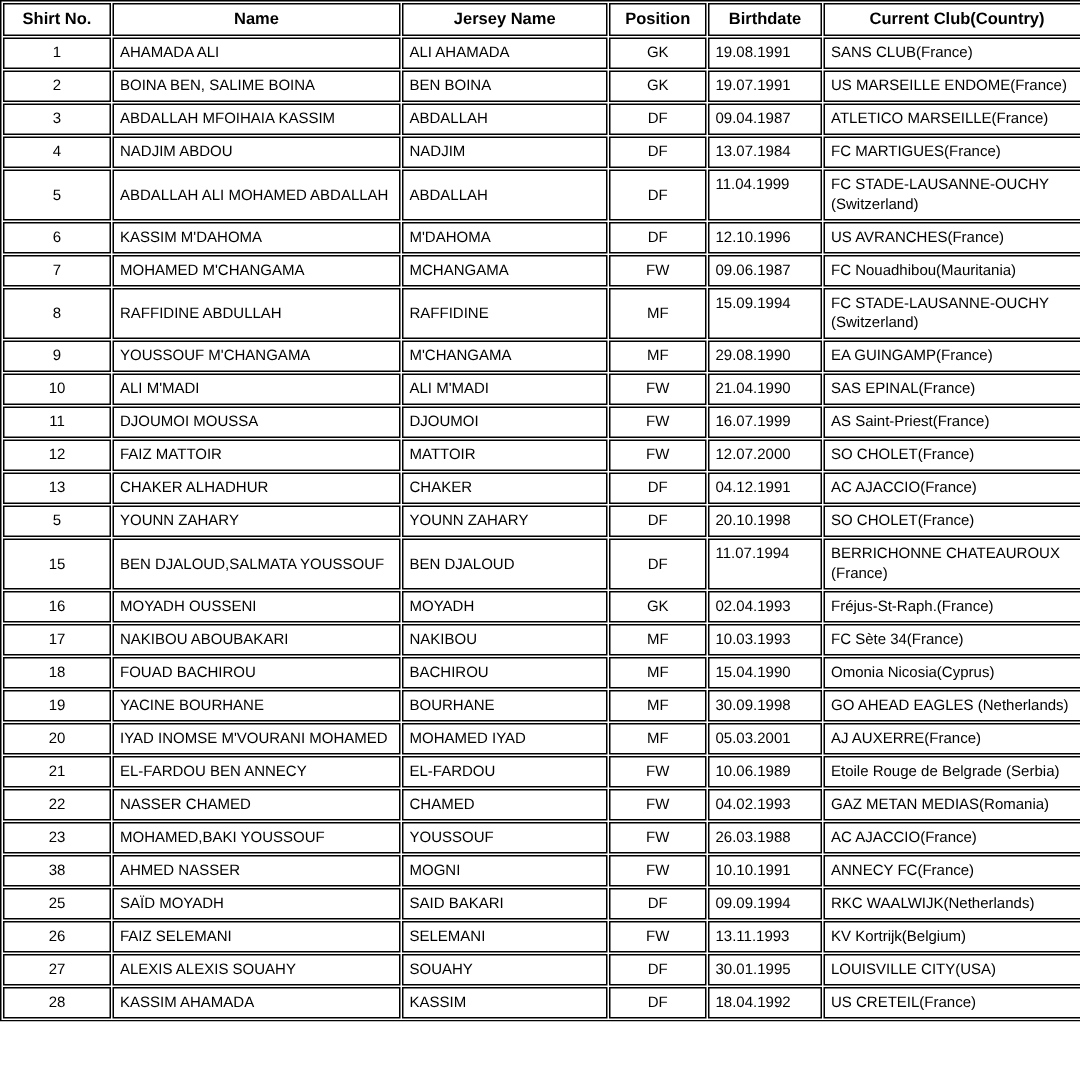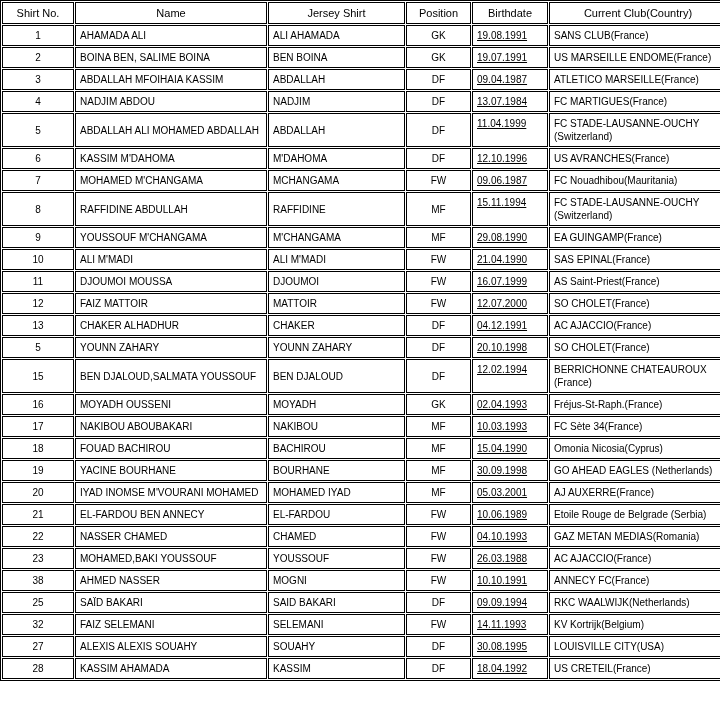--- a/index.html
+++ b/index.html
@@ -18,21 +18,21 @@
     background: #ffffff;
   }
   .squad-table th, .squad-table td {
     border: 1px solid #000000;
     background: #ffffff;
     box-sizing: border-box;
     overflow: hidden;
   }
   .squad-table th {
     font-size: 11px;
-    font-weight: normal;
+    font-weight: bold;
     text-align: center;
     vertical-align: middle;
     padding: 4px 2px;
     height: 21px;
     white-space: nowrap;
   }
   .squad-table td {
     font-size: 10px;
     line-height: 13px;
     padding: 3px 3px 3px 4px;
@@ -42,21 +42,20 @@
   td.col-shirt_no, td.col-position {
     text-align: center;
     padding-left: 1px;
     padding-right: 1px;
   }
   td.col-name, td.col-jersey_name, td.col-birthdate {
     white-space: nowrap;
   }
   td.col-birthdate {
     vertical-align: top;
-    text-decoration: underline;
   }
   td.col-club {
     vertical-align: middle;
   }
 </style>
 </head>
 <body>
 
 <table class="squad-table">
   <colgroup>
@@ -64,21 +63,21 @@
     <col style="width:192px">
     <col style="width:137px">
     <col style="width:65px">
     <col style="width:76px">
     <col style="width:178px">
   </colgroup>
   <thead>
     <tr id="header-row">
         <th>Shirt No.</th>
         <th>Name</th>
-        <th>Jersey Shirt</th>
+        <th>Jersey Name</th>
         <th>Position</th>
         <th>Birthdate</th>
         <th>Current Club(Country)</th>
       </tr>
   </thead>
   <tbody id="table-body">
       <tr>
         <td class="col-shirt_no">1</td>
         <td class="col-name">AHAMADA ALI</td>
         <td class="col-jersey_name">ALI AHAMADA</td>
@@ -132,21 +131,21 @@
         <td class="col-jersey_name">MCHANGAMA</td>
         <td class="col-position">FW</td>
         <td class="col-birthdate">09.06.1987</td>
         <td class="col-club">FC Nouadhibou(Mauritania)</td>
       </tr>
       <tr>
         <td class="col-shirt_no">8</td>
         <td class="col-name">RAFFIDINE ABDULLAH</td>
         <td class="col-jersey_name">RAFFIDINE</td>
         <td class="col-position">MF</td>
-        <td class="col-birthdate">15.11.1994</td>
+        <td class="col-birthdate">15.09.1994</td>
         <td class="col-club">FC STADE-LAUSANNE-OUCHY (Switzerland)</td>
       </tr>
       <tr>
         <td class="col-shirt_no">9</td>
         <td class="col-name">YOUSSOUF M'CHANGAMA</td>
         <td class="col-jersey_name">M'CHANGAMA</td>
         <td class="col-position">MF</td>
         <td class="col-birthdate">29.08.1990</td>
         <td class="col-club">EA GUINGAMP(France)</td>
       </tr>
@@ -188,21 +187,21 @@
         <td class="col-jersey_name">YOUNN ZAHARY</td>
         <td class="col-position">DF</td>
         <td class="col-birthdate">20.10.1998</td>
         <td class="col-club">SO CHOLET(France)</td>
       </tr>
       <tr>
         <td class="col-shirt_no">15</td>
         <td class="col-name">BEN DJALOUD,SALMATA YOUSSOUF</td>
         <td class="col-jersey_name">BEN DJALOUD</td>
         <td class="col-position">DF</td>
-        <td class="col-birthdate">12.02.1994</td>
+        <td class="col-birthdate">11.07.1994</td>
         <td class="col-club">BERRICHONNE CHATEAUROUX (France)</td>
       </tr>
       <tr>
         <td class="col-shirt_no">16</td>
         <td class="col-name">MOYADH OUSSENI</td>
         <td class="col-jersey_name">MOYADH</td>
         <td class="col-position">GK</td>
         <td class="col-birthdate">02.04.1993</td>
         <td class="col-club">Fréjus-St-Raph.(France)</td>
       </tr>
@@ -244,61 +243,61 @@
         <td class="col-jersey_name">EL-FARDOU</td>
         <td class="col-position">FW</td>
         <td class="col-birthdate">10.06.1989</td>
         <td class="col-club">Etoile Rouge de Belgrade (Serbia)</td>
       </tr>
       <tr>
         <td class="col-shirt_no">22</td>
         <td class="col-name">NASSER CHAMED</td>
         <td class="col-jersey_name">CHAMED</td>
         <td class="col-position">FW</td>
-        <td class="col-birthdate">04.10.1993</td>
+        <td class="col-birthdate">04.02.1993</td>
         <td class="col-club">GAZ METAN  MEDIAS(Romania)</td>
       </tr>
       <tr>
         <td class="col-shirt_no">23</td>
         <td class="col-name">MOHAMED,BAKI YOUSSOUF</td>
         <td class="col-jersey_name">YOUSSOUF</td>
         <td class="col-position">FW</td>
         <td class="col-birthdate">26.03.1988</td>
         <td class="col-club">AC AJACCIO(France)</td>
       </tr>
       <tr>
         <td class="col-shirt_no">38</td>
         <td class="col-name">AHMED NASSER</td>
         <td class="col-jersey_name">MOGNI</td>
         <td class="col-position">FW</td>
         <td class="col-birthdate">10.10.1991</td>
         <td class="col-club">ANNECY FC(France)</td>
       </tr>
       <tr>
         <td class="col-shirt_no">25</td>
-        <td class="col-name">SAÏD BAKARI</td>
+        <td class="col-name">SAÏD MOYADH</td>
         <td class="col-jersey_name">SAID BAKARI</td>
         <td class="col-position">DF</td>
         <td class="col-birthdate">09.09.1994</td>
         <td class="col-club">RKC WAALWIJK(Netherlands)</td>
       </tr>
       <tr>
-        <td class="col-shirt_no">32</td>
+        <td class="col-shirt_no">26</td>
         <td class="col-name">FAIZ SELEMANI</td>
         <td class="col-jersey_name">SELEMANI</td>
         <td class="col-position">FW</td>
-        <td class="col-birthdate">14.11.1993</td>
+        <td class="col-birthdate">13.11.1993</td>
         <td class="col-club">KV Kortrijk(Belgium)</td>
       </tr>
       <tr>
         <td class="col-shirt_no">27</td>
         <td class="col-name">ALEXIS ALEXIS SOUAHY</td>
         <td class="col-jersey_name">SOUAHY</td>
         <td class="col-position">DF</td>
-        <td class="col-birthdate">30.08.1995</td>
+        <td class="col-birthdate">30.01.1995</td>
         <td class="col-club">LOUISVILLE CITY(USA)</td>
       </tr>
       <tr>
         <td class="col-shirt_no">28</td>
         <td class="col-name">KASSIM AHAMADA</td>
         <td class="col-jersey_name">KASSIM</td>
         <td class="col-position">DF</td>
         <td class="col-birthdate">18.04.1992</td>
         <td class="col-club">US CRETEIL(France)</td>
       </tr>

